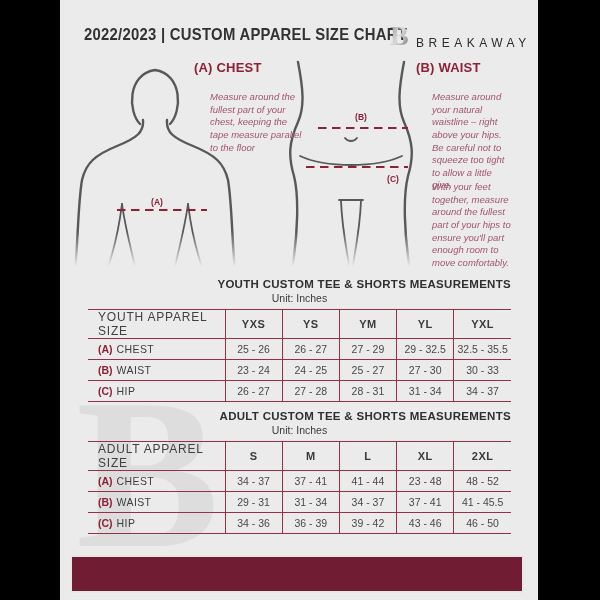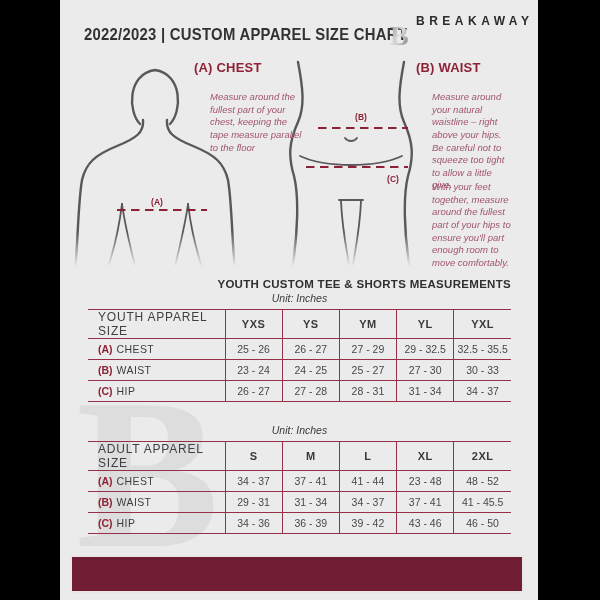--- a/index.html
+++ b/index.html
@@ -12,21 +12,21 @@
     background:#ebebeb;overflow:hidden;
   }
   
   .header-title{
     position:absolute;left:24px;top:25px;font-size:16.5px;font-weight:bold;
     color:#323234;letter-spacing:0.3px;white-space:nowrap;
     transform:scaleX(0.9);transform-origin:left center;
   }
   .logo-icon{position:absolute;left:322px;top:18px;}
   .brand-text{
-    position:absolute;left:356px;top:14px;font-size:12px;font-weight:bold;
+    position:absolute;left:356px;top:36px;font-size:12px;font-weight:normal;
     letter-spacing:4.5px;color:#2c2c2e;white-space:nowrap;
   }
   
   .watermark{
     position:absolute;left:16px;top:366px;font-family:"Liberation Serif",serif;
     font-weight:bold;font-size:215px;line-height:1;color:#dedddd;
   }
   
   .guide-heading{font-size:13px;font-weight:bold;color:#8e2135;letter-spacing:0.2px;margin:0 0 6px 0;}
   .guide-body{font-size:9.5px;font-style:italic;color:#a3556e;line-height:1.33;margin:16px;}
@@ -44,21 +44,21 @@
     position:absolute;left:0;top:232px;width:478px;height:42px;
     background:linear-gradient(to bottom,rgba(235,235,235,0),#ebebeb 82%);
   }
   
   .section-title{
     position:absolute;left:28px;width:423px;text-align:right;
     font-size:11.5px;font-weight:bold;color:#2f2f31;letter-spacing:0.3px;
   }
   .unit-line{
     position:absolute;left:28px;width:423px;text-align:center;
-    font-size:10.5px;font-style:italic;color:#3a3a3c;
+    font-size:10.5px;color:#3a3a3c;
   }
   .youth-title{top:278px;} .youth-unit{top:292px;}
   .adult-title{top:410px;} .adult-unit{top:424px;}
   
   .size-table{
     position:absolute;left:28px;width:423px;border-collapse:collapse;
     table-layout:fixed;
   }
   .youth-table{top:309px;} .adult-table{top:441px;}
   .size-table tr{border-bottom:1px solid #963049;height:21px;}
@@ -179,20 +179,21 @@
         <td class="lbl-col"><span class="row-letter">(C)</span><span class="row-label">HIP</span></td>
         <td>26 - 27</td>
         <td>27 - 28</td>
         <td>28 - 31</td>
         <td>31 - 34</td>
         <td>34 - 37</td>
       </tr>
     </tbody>
   </table>
 
+  <div class="section-title adult-title">ADULT CUSTOM TEE &amp; SHORTS MEASUREMENTS</div>
   <div class="unit-line adult-unit">Unit: Inches</div>
   <table class="size-table adult-table">
     <colgroup>
         <col style="width:137px">
         <col>
         <col>
         <col>
         <col>
         <col>
       </colgroup>

